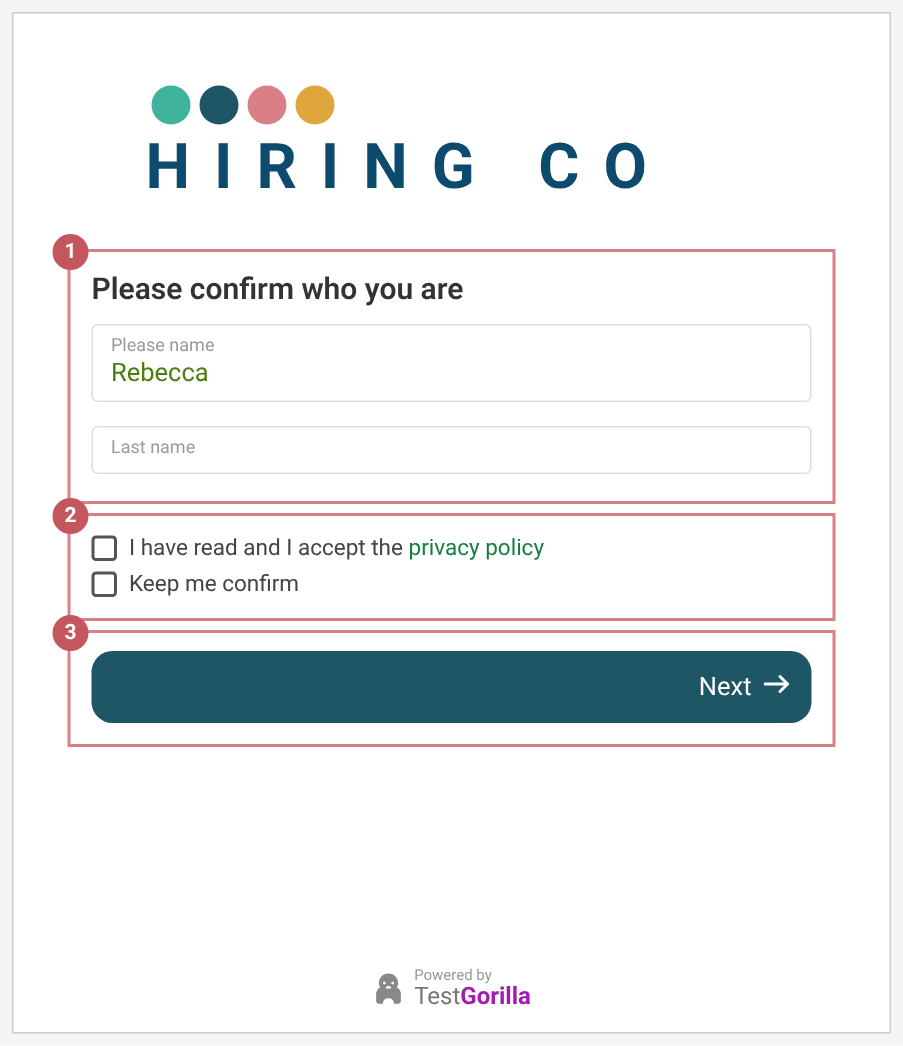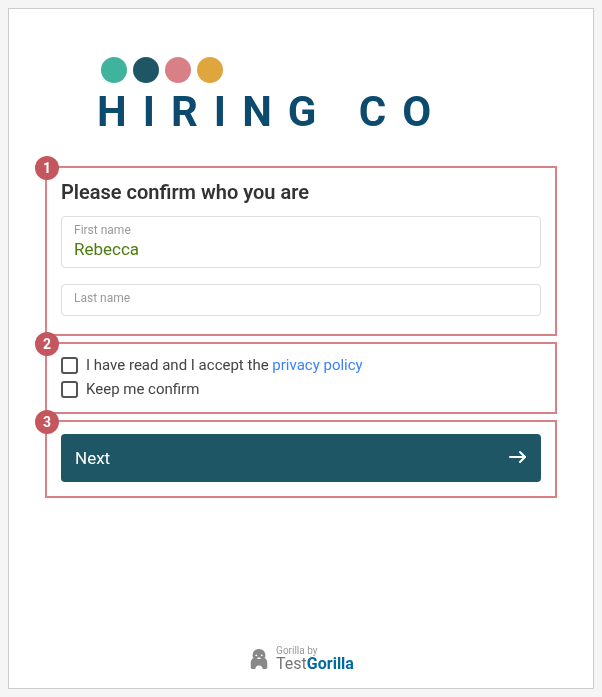--- a/index.html
+++ b/index.html
@@ -115,34 +115,34 @@
       margin-bottom: 0;
     }
     .checkbox {
       width: 17px;
       height: 17px;
       border: 2px solid #555;
       border-radius: 3px;
       flex-shrink: 0;
     }
     .link {
-      color: #3b82f6;
+      color: #15803d;
       cursor: pointer;
     }
     .next-button {
       width: 100%;
       background: #1e5666;
       color: #fff;
       border: none;
       padding: 14px;
       font-size: 17px;
-      border-radius: 4px;
-      display: flex;
-      align-items: center;
-      justify-content: space-between;
+      border-radius: 14px;
+      display: flex;
+      align-items: center;
+      justify-content: flex-end;
       gap: 8px;
       cursor: pointer;
       font-family: inherit;
     }
     .arrow {
       display: inline-block;
       line-height: 1;
     }
     .powered {
       display: flex;
@@ -165,21 +165,21 @@
     .powered-label {
       font-size: 10px;
       color: #9a9a9a;
     }
     .powered-brand {
       font-size: 16px;
       color: #777;
     }
     .powered-brand .bold {
       font-weight: 700;
-      color: #0369a1;
+      color: #a21caf;
     }
   </style>
 </head>
 <body>
 
 <div class="outer-container">
   <div class="card">
 
     <div class="logo-area">
       <div class="logo-dots">
@@ -189,21 +189,21 @@
         <div class="dot dot-4"></div>
       </div>
       <div class="logo-text">HIRING CO</div>
     </div>
 
     <div class="annotation-box">
       <div class="annotation-number">1</div>
       <div class="heading">Please confirm who you are</div>
 
       <div class="input-wrap">
-        <div class="input-label">First name</div>
+        <div class="input-label">Please name</div>
         <input class="input-field" type="text" value="Rebecca" style="">
       </div>
 
       <div class="input-wrap">
         <div class="input-label">Last name</div>
       </div>
     </div>
 
     <div class="annotation-box">
       <div class="annotation-number">2</div>
@@ -236,17 +236,17 @@
 
   </div>
 
   <div class="powered">
     <span class="gorilla-icon">
       <svg viewBox="0 0 24 26" width="22" height="24">
         <path fill="#888" d="M12 2 C8 2 5 5 5 9 C5 10 5 11 6 12 C4 13 3 15 3 17 L3 22 C3 23 4 24 5 24 L8 24 C8 22 9 20 12 20 C15 20 16 22 16 24 L19 24 C20 24 21 23 21 22 L21 17 C21 15 20 13 18 12 C19 11 19 10 19 9 C19 5 16 2 12 2 Z M9 8 C9.6 8 10 8.4 10 9 C10 9.6 9.6 10 9 10 C8.4 10 8 9.6 8 9 C8 8.4 8.4 8 9 8 Z M15 8 C15.6 8 16 8.4 16 9 C16 9.6 15.6 10 15 10 C14.4 10 14 9.6 14 9 C14 8.4 14.4 8 15 8 Z M12 11 C13 11 14 12 14 13 L10 13 C10 12 11 11 12 11 Z"></path>
       </svg>
     </span>
     <div class="powered-text-block">
-      <span class="powered-label">Gorilla by</span>
+      <span class="powered-label">Powered by</span>
       <span class="powered-brand"><span>Test</span><span class="bold">Gorilla</span></span>
     </div>
   </div>
 </div>
 
 </body></html>

